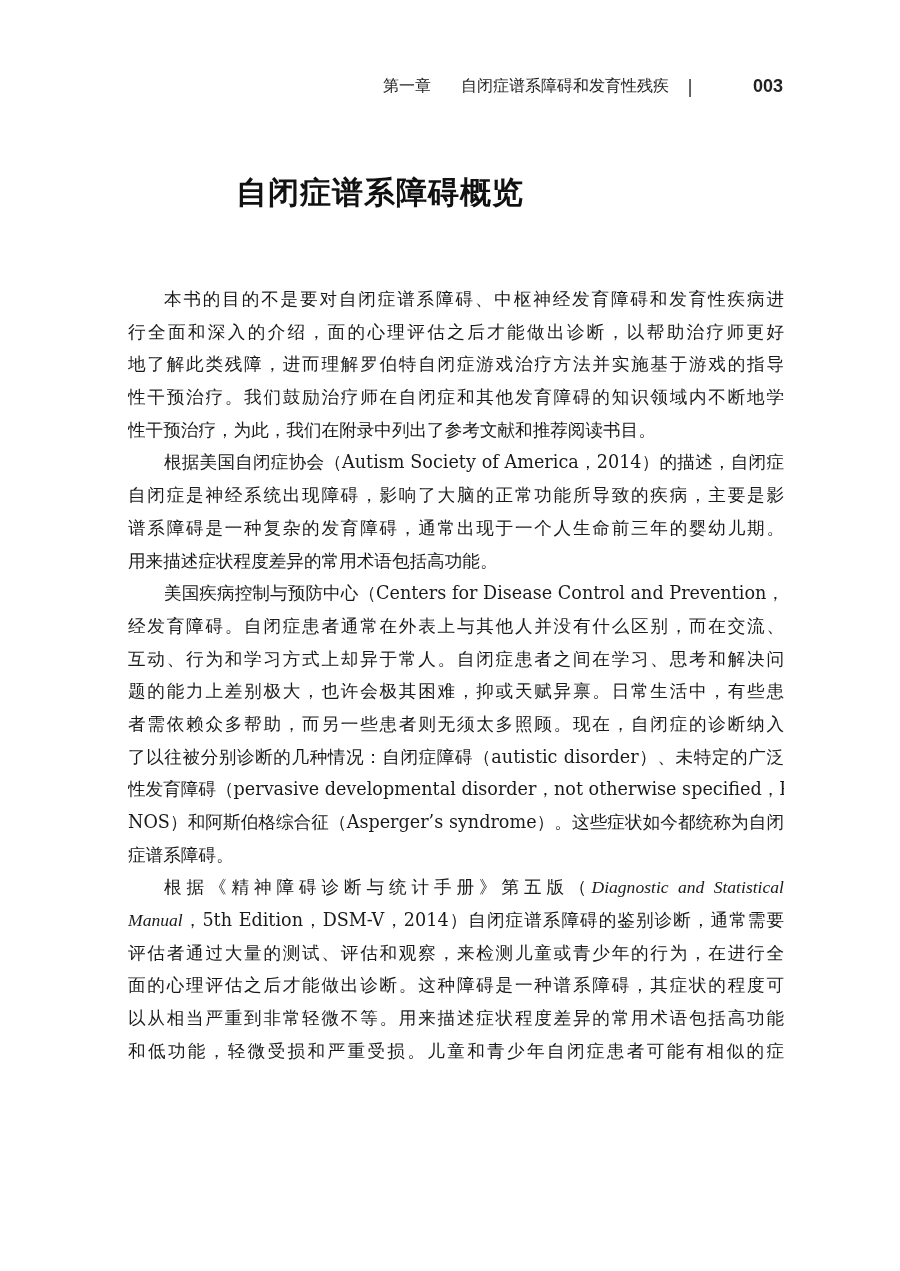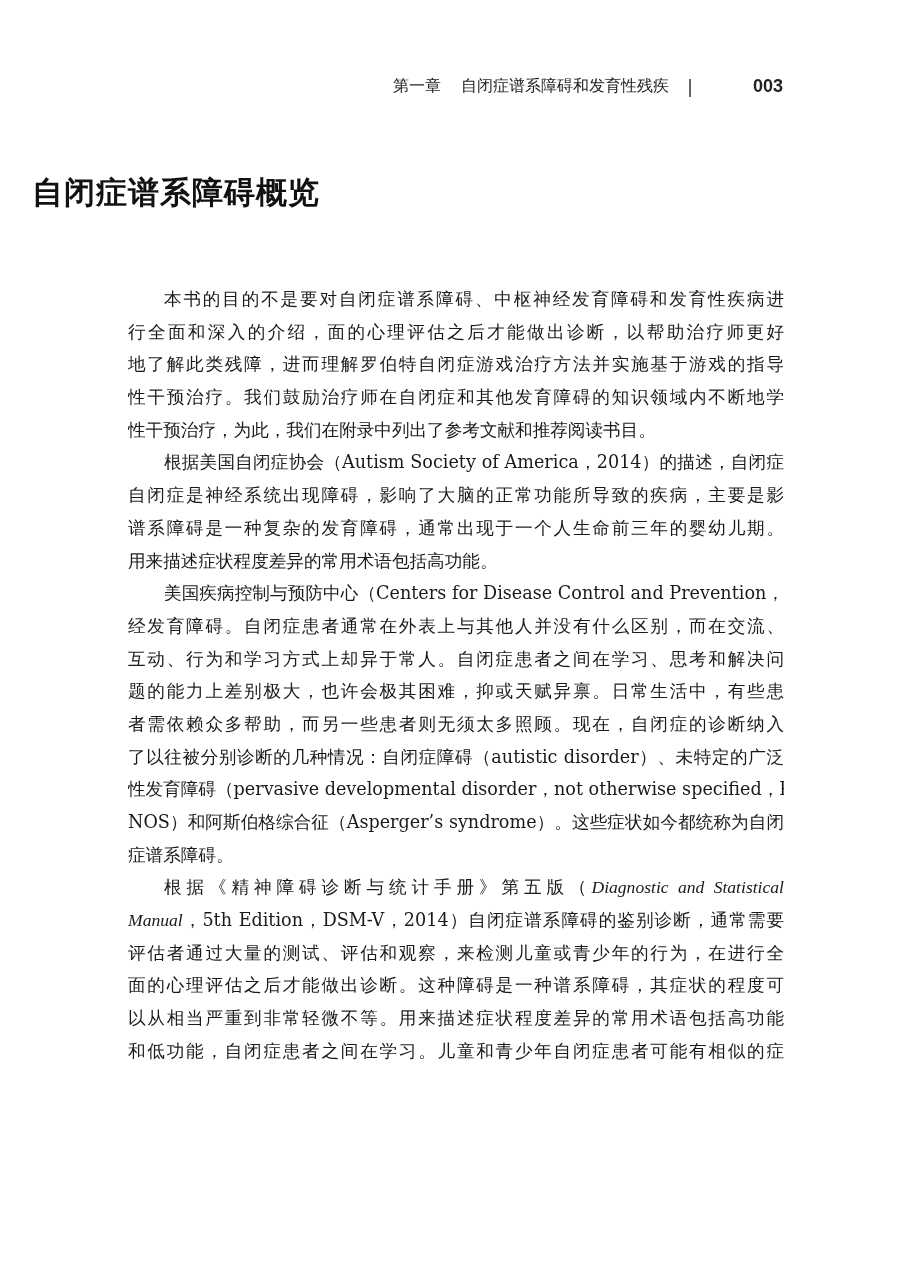--- a/index.html
+++ b/index.html
@@ -1,25 +1,25 @@
 <!DOCTYPE html>
 <html><head>
 <meta charset="utf-8">
 <style>
   html, body { margin: 0; padding: 0; background: #ffffff; }
   body { width: 900px; height: 1271px; position: relative; overflow: hidden;
          font-family: "DejaVu Serif", "Liberation Serif", serif; color: #1a1a1a; }
   .running-header { position: absolute; top: 74px; right: 117px; height: 24px;
          display: flex; align-items: center; font-family: "DejaVu Sans", "Liberation Sans", sans-serif;
          font-size: 16px; color: #222; }
-  .running-header .chapter-num { margin-right: 20px; }
+  .running-header .chapter-num { margin-right: 30px; }
   .running-header .sep { margin: 0 18px; font-size: 18px; color: #333; }
   .running-header .page-num { font-family: "Liberation Sans", sans-serif; font-weight: bold; font-size: 18px; margin-left: 42px; }
-  .title { position: absolute; top: 172px; left: 0; width: 760px; 
-           font-family: "DejaVu Sans", sans-serif; font-weight: bold; font-size: 31px; letter-spacing: 1px; color: #111; padding-left: 32px; }
+  .title { position: absolute; top: 172px; left: 0; width: 760px; text-align: center;
+           font-family: "DejaVu Sans", sans-serif; font-weight: bold; font-size: 31px; letter-spacing: 1px; color: #111; }
   .body-text { position: absolute; top: 283px; left: 128px; width: 656px; }
   .line { height: 32.7px; line-height: 32.7px; font-size: 17.6px; white-space: nowrap;
           text-align: justify; text-align-last: justify; overflow: hidden; }
   .line.last { text-align-last: left; }
   .line.indent { padding-left: 36px; }
   i { font-family: "Liberation Serif", serif; }
 </style>
 </head>
 <body>
 
@@ -60,15 +60,15 @@
     <div class="line">NOS）和阿斯伯格综合征（Asperger’s syndrome）。这些症状如今都统称为自闭</div>
     <div class="line last">症谱系障碍。</div>
   </div>
 
   <div>
     <div class="line indent"><span>根据《精神障碍诊断与统计手册》第五版（</span><i>Diagnostic and Statistical</i></div>
     <div class="line"><i>Manual</i><span>，5th Edition，DSM-V，2014）自闭症谱系障碍的鉴别诊断，通常需要</span></div>
     <div class="line">评估者通过大量的测试、评估和观察，来检测儿童或青少年的行为，在进行全</div>
     <div class="line">面的心理评估之后才能做出诊断。这种障碍是一种谱系障碍，其症状的程度可</div>
     <div class="line">以从相当严重到非常轻微不等。用来描述症状程度差异的常用术语包括高功能</div>
-    <div class="line">和低功能，自闭症患者之间在学习。儿童和青少年自闭症患者可能有相似的症</div>
+    <div class="line">和低功能，轻微受损和严重受损。儿童和青少年自闭症患者可能有相似的症</div>
   </div>
 </div>
 
 </body></html>

